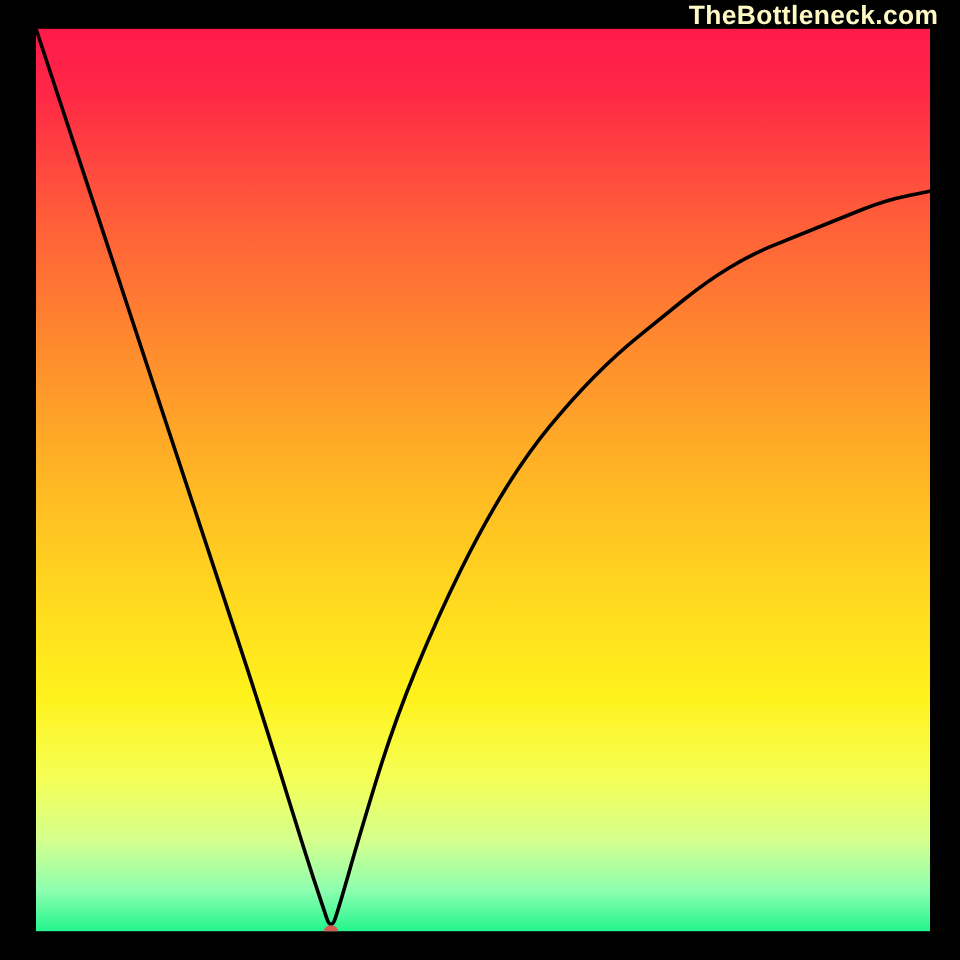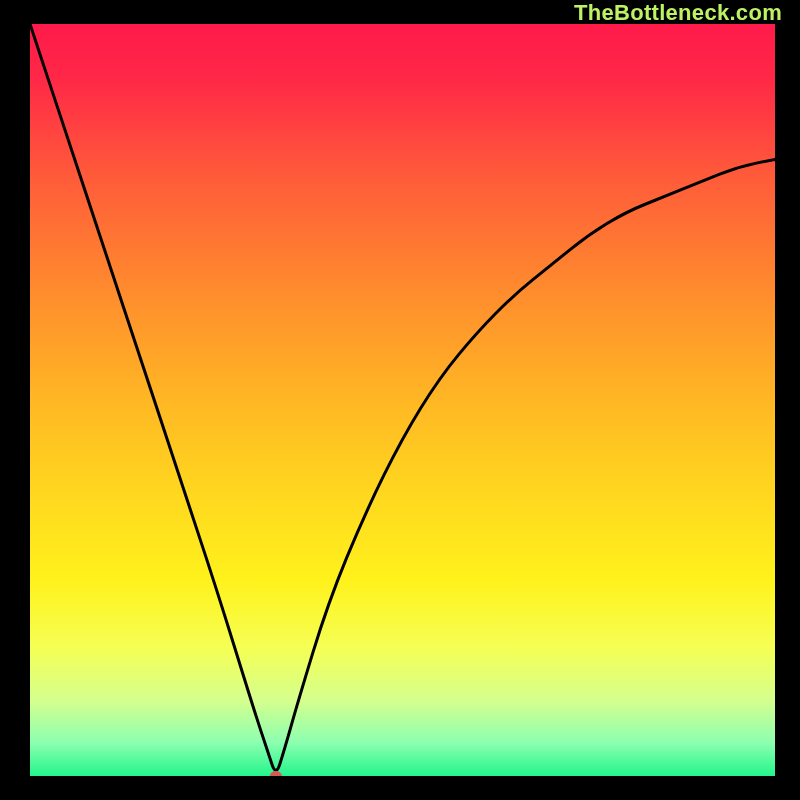--- a/index.html
+++ b/index.html
@@ -13,21 +13,21 @@
   }
   .page {
     width: 800px;
     height: 800px;
     position: relative;
   }
   .watermark {
     position: absolute;
     top: 0;
     right: 18px;
-    color: #bef264;
+    color: #fef9c3;
     font-size: 22px;
     font-weight: 600;
     letter-spacing: 0.3px;
     z-index: 10;
     user-select: none;
   }
   svg {
     display: block;
   }
 </style>

